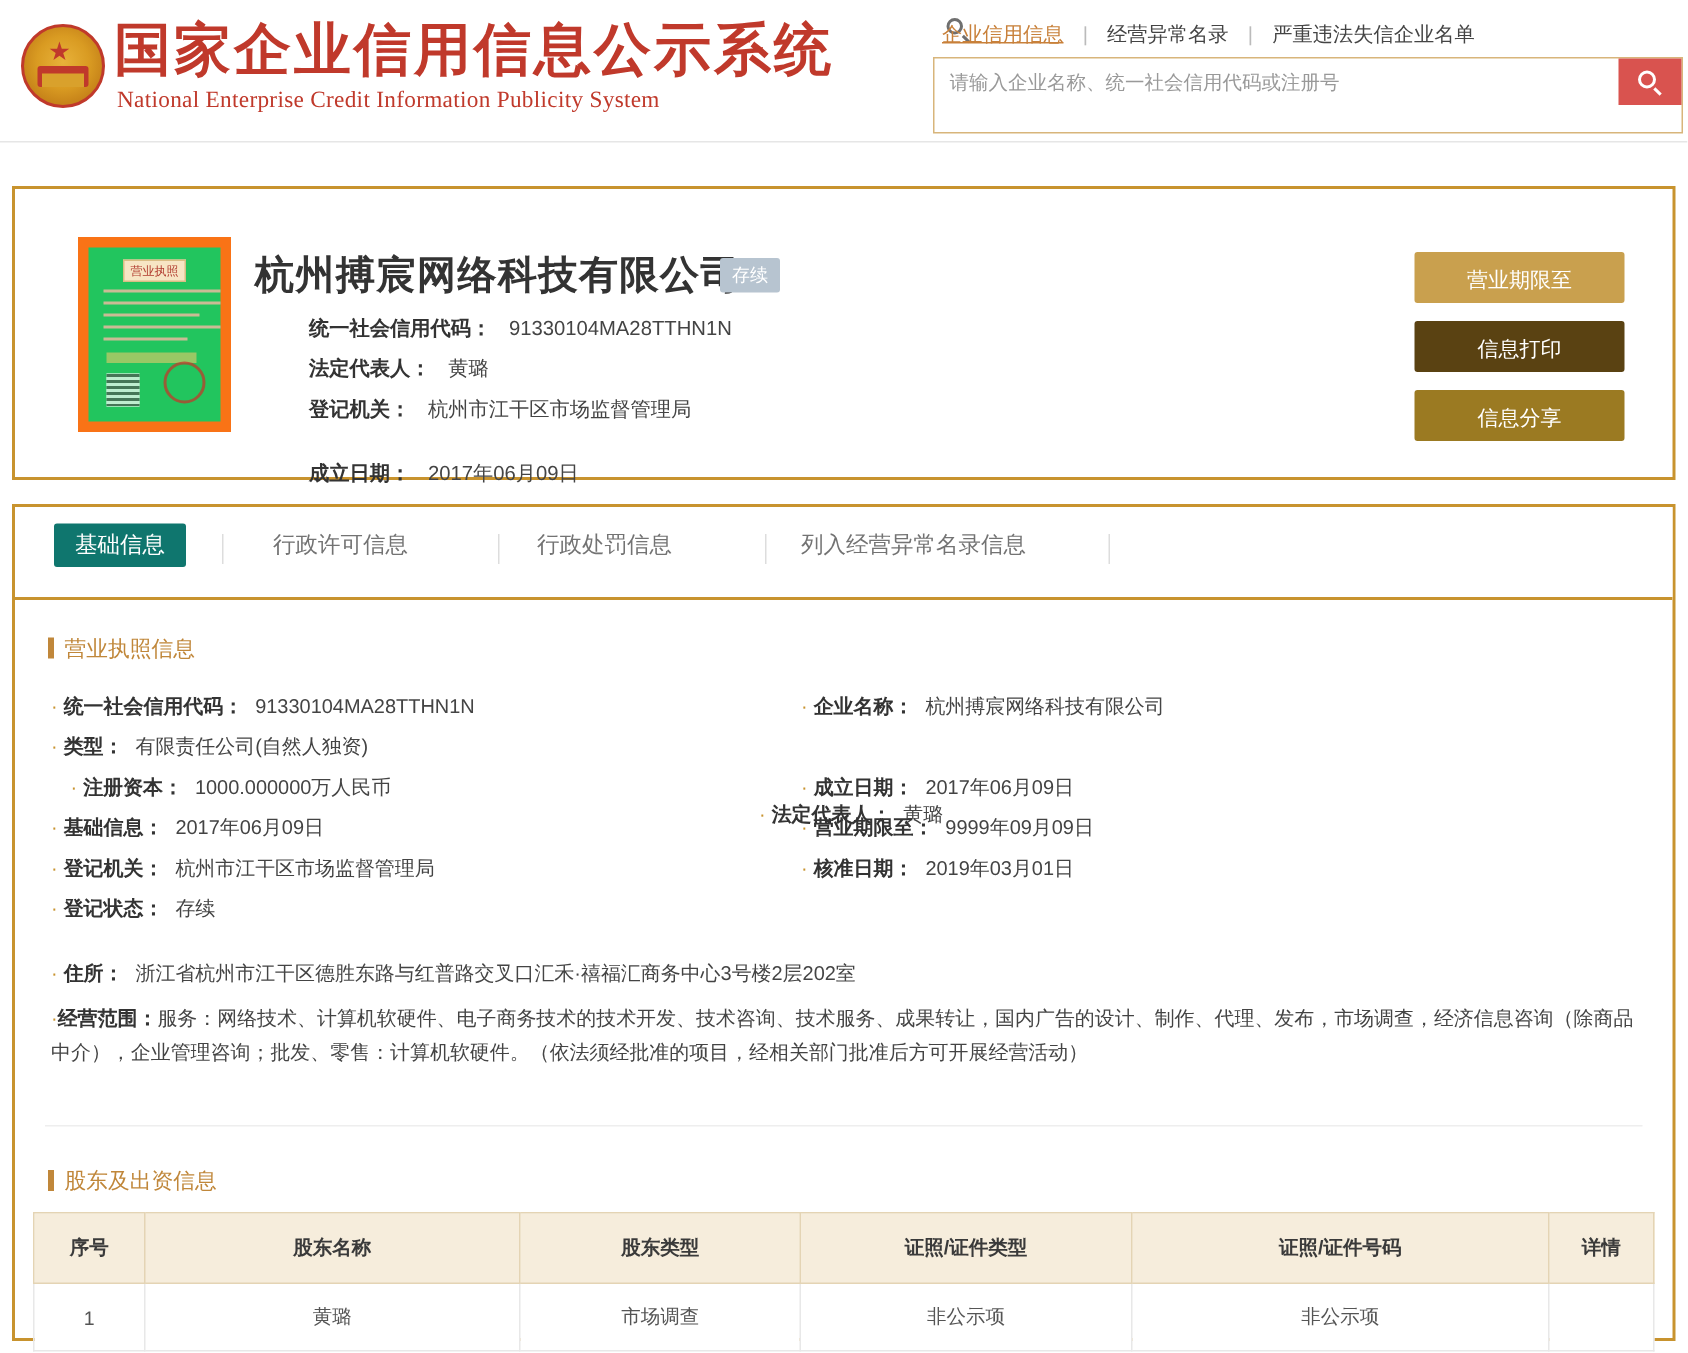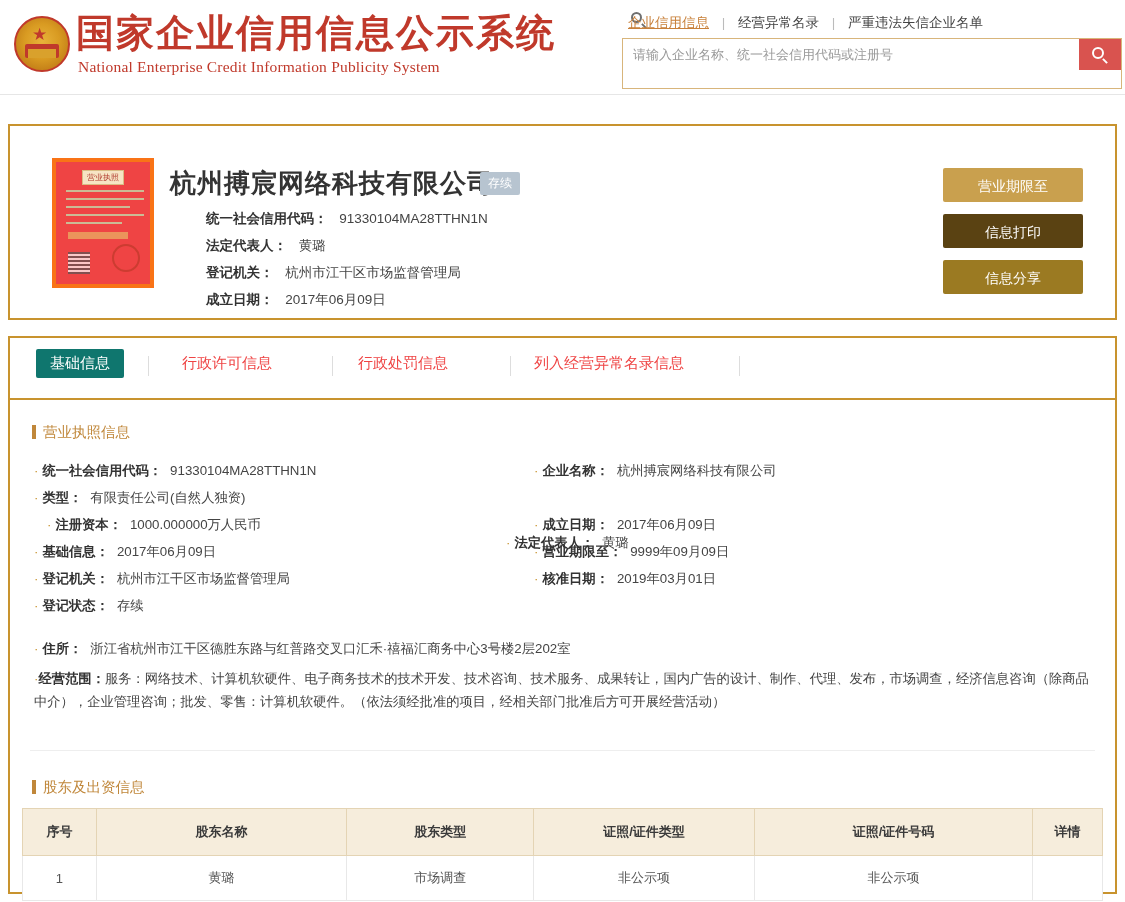--- a/index.html
+++ b/index.html
@@ -182,22 +182,22 @@
     border: 2px solid #c8932e;
     box-sizing: border-box;
     background: #fff;
   }
   .license-thumb {
     position: absolute;
     left: 42px;
     top: 32px;
     width: 102px;
     height: 130px;
-    background: #ef4444;
-    border: 4px solid #f97316;
+    background: #22c55e;
+    border: 7px solid #f97316;
     box-sizing: border-box;
   }
   .license-thumb .lt-title {
     position: absolute;
     left: 50%;
     transform: translateX(-50%);
     top: 8px;
     font-size: 8px;
     color: #b03a2e;
     background: #f7e5c4;
@@ -303,21 +303,21 @@
   .tabs {
     position: relative;
     height: 60px;
     border-bottom: 2px solid #c8932e;
     background: #fff;
   }
   .tab {
     position: absolute;
     top: 16px;
     font-size: 15px;
-    color: #ef4444;
+    color: #737373;
     white-space: nowrap;
     cursor: pointer;
   }
   .tab.active {
     background: #0f766e;
     color: #fff;
     padding: 5px 14px;
     top: 11px;
     border-radius: 2px;
   }
@@ -447,21 +447,21 @@
     <span class="v">91330104MA28TTHN1N</span>
   </div>
   <div class="kv" style="left:196px; top:111px;">
     <span class="k">法定代表人：</span>
     <span class="v">黄璐</span>
   </div>
   <div class="kv" style="left:196px; top:138px;">
     <span class="k">登记机关：</span>
     <span class="v">杭州市江干区市场监督管理局</span>
   </div>
-  <div class="kv" style="left:196px; top:165px;">
+  <div class="kv" style="left:196px; top:181px;">
     <span class="k">成立日期：</span>
     <span class="v">2017年06月09日</span>
   </div>
 
   <div class="btn-col">
     <button class="cbtn b1">营业期限至</button>
     <button class="cbtn b3">信息打印</button>
     <button class="cbtn b2">信息分享</button>
   </div>
 </div>

